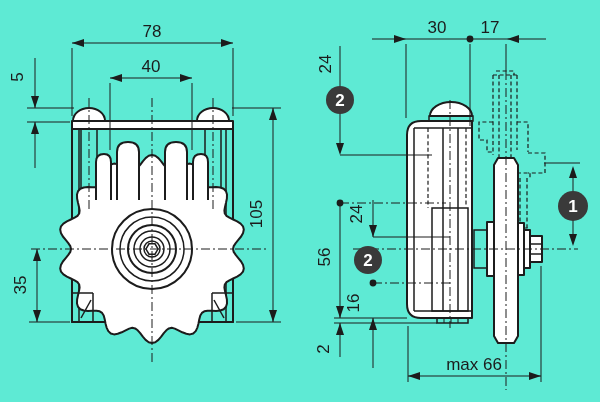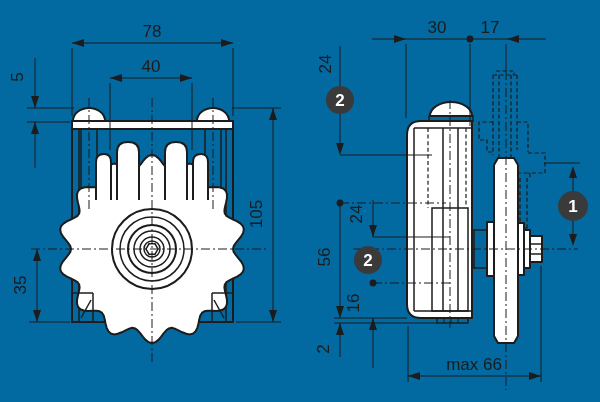--- a/index.html
+++ b/index.html
@@ -1,16 +1,16 @@
 <!DOCTYPE html>
 <html><head>
 <meta charset="utf-8">
 <style>
   html,body{margin:0;padding:0;background:#ffffff;}
-  .stage{width:600px;height:402px;background:#0369a1;position:relative;overflow:hidden;}
+  .stage{width:600px;height:402px;background:#5eead4;position:relative;overflow:hidden;}
   svg{display:block;}
   text{font-family:"Liberation Sans","DejaVu Sans",sans-serif;fill:#1c1c1c;}
   .dim-txt{font-size:17px;}
   .badge-txt{font-size:17px;font-weight:bold;fill:#ffffff;}
   .outline{stroke:#1c1c1c;stroke-width:2;fill:none;stroke-linejoin:round;stroke-linecap:round;}
   .outline-f{stroke:#1c1c1c;stroke-width:2;fill:#ffffff;stroke-linejoin:round;}
   .med{stroke:#1c1c1c;stroke-width:1.5;fill:none;}
   .thin{stroke:#1c1c1c;stroke-width:1;fill:none;}
   .hidden-l{stroke:#1c1c1c;stroke-width:1.2;fill:none;stroke-dasharray:4 2.6;}
   .center-l{stroke:#1c1c1c;stroke-width:1;fill:none;stroke-dasharray:9 3 2 3;}

